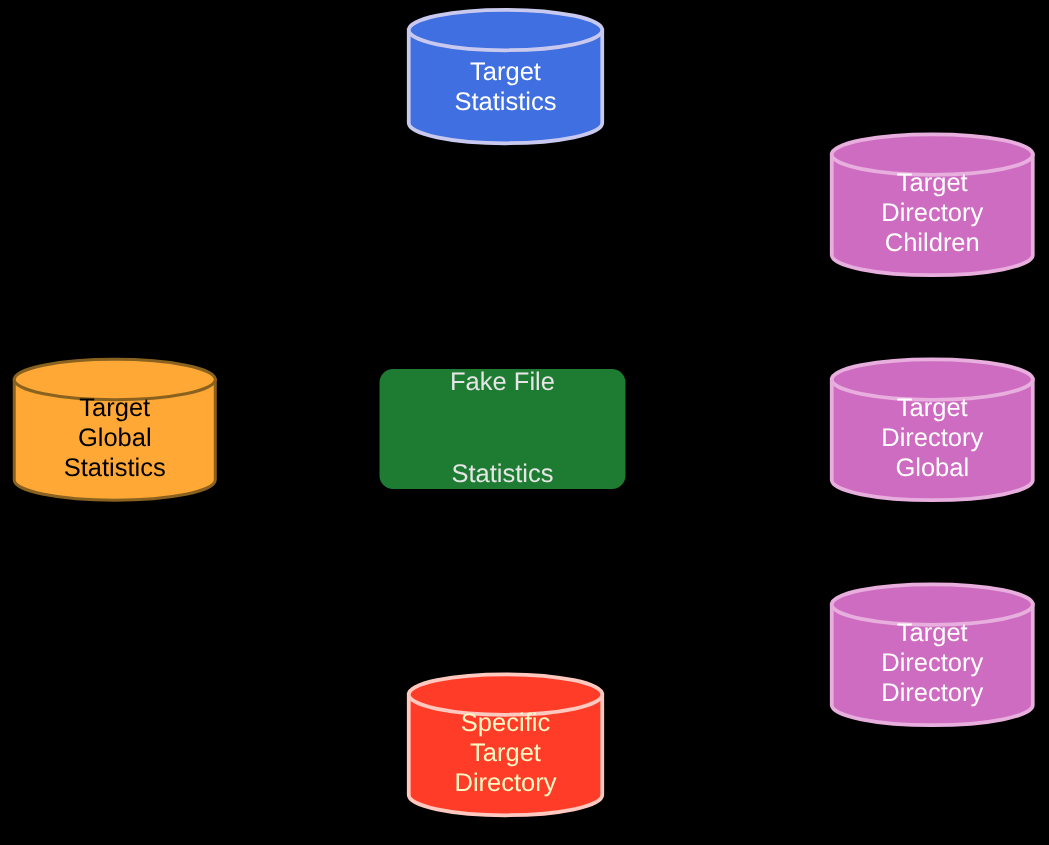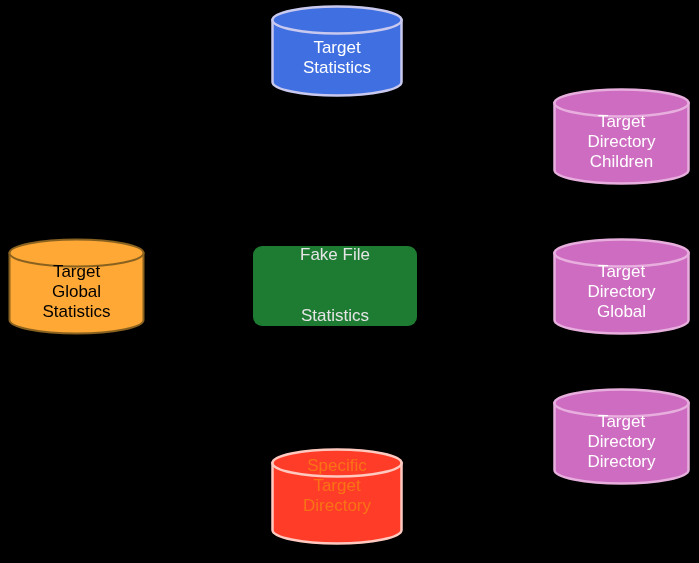--- a/index.html
+++ b/index.html
@@ -134,18 +134,18 @@
     <span class="lbl-line">Directory</span>
     <span class="lbl-line">Directory</span>
   </div>
 </div>
 
 <div class="cylinder" style="left:271px; top:448px; width:132px; height:97px;">
   <svg class="cyl-svg" viewBox="0 0 132 97" preserveAspectRatio="none">
     <path d="M1.5,15 L1.5,82 A64.5,13.5 0 0 0 130.5,82 L130.5,15 Z" fill="#ff3c28" stroke="#ffc9c0" stroke-width="2.5"></path>
     <ellipse cx="66" cy="15" rx="64.5" ry="13.5" fill="#ff3c28" stroke="#ffc9c0" stroke-width="2.5"></ellipse>
   </svg>
-  <div class="cyl-label" style="top:3px; height:70px; color:#f97316; font-size:17px;">
+  <div class="cyl-label" style="top:19px; height:70px; color:#fef9c3; font-size:17px;">
     <span class="lbl-line">Specific</span>
     <span class="lbl-line">Target</span>
     <span class="lbl-line">Directory</span>
   </div>
 </div>
 
 </body></html>

